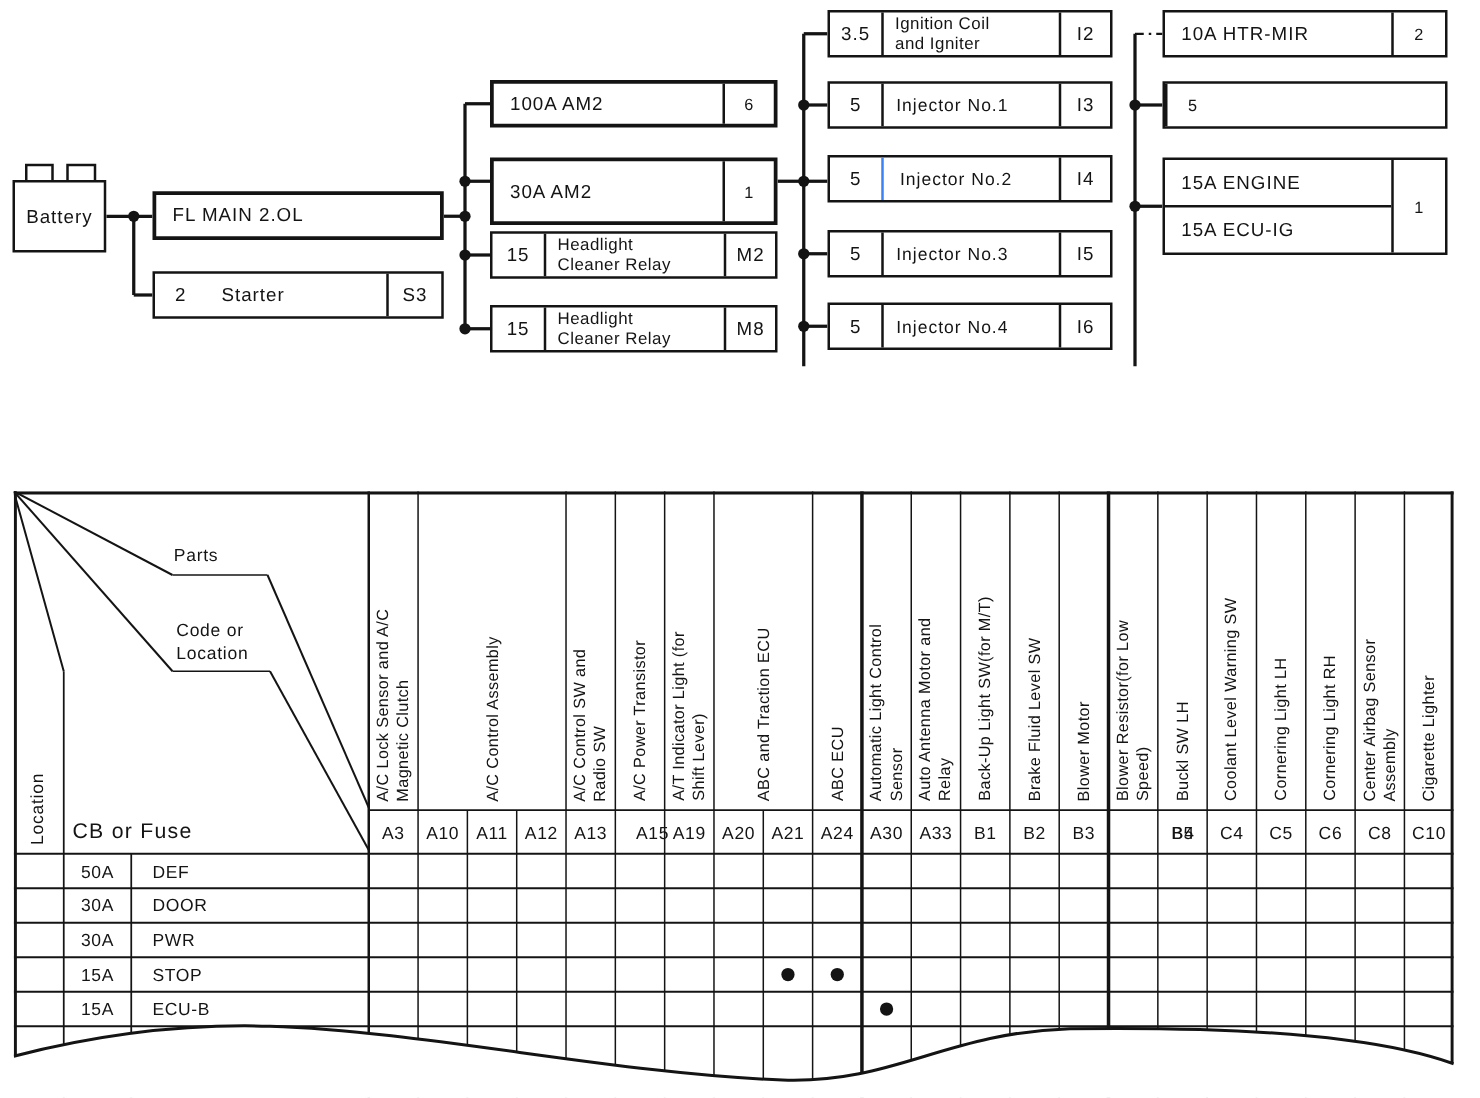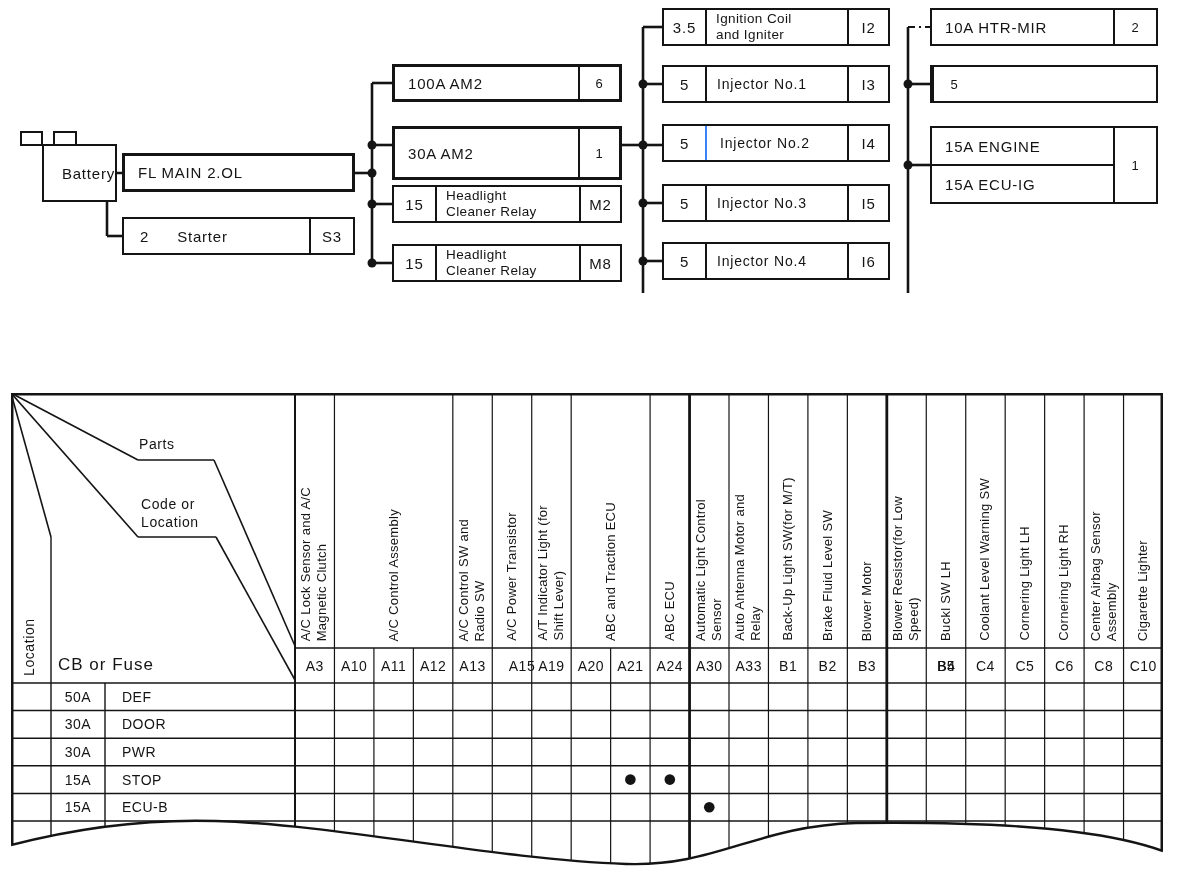--- a/index.html
+++ b/index.html
@@ -66,21 +66,21 @@
       <circle cx="643" cy="145" r="4.5"></circle>
       <circle cx="643" cy="203" r="4.5"></circle>
       <circle cx="643" cy="261" r="4.5"></circle>
       <circle cx="908" cy="84" r="4.5"></circle>
       <circle cx="908" cy="165" r="4.5"></circle>
     </g>
   </svg>
 
   <div class="term" style="left:20px;top:131px;width:23px;height:15px;"></div>
   <div class="term" style="left:53px;top:131px;width:24px;height:15px;"></div>
-  <div class="box" style="left:10px;top:144px;width:75px;height:58px;justify-content:flex-end;align-items:center;margin-left:32px;">
+  <div class="box" style="left:10px;top:144px;width:75px;height:58px;justify-content:center;align-items:center;">
     <span>Battery</span>
   </div>
 
   <div class="box thick" style="left:122px;top:153px;width:233px;height:39px;">
     <div class="bcell grow">FL MAIN 2.OL</div>
   </div>
 
   <div class="box" style="left:122px;top:217px;width:233px;height:38px;">
     <div class="bcell grow">
       <span style="margin-left:3px;">2</span>

